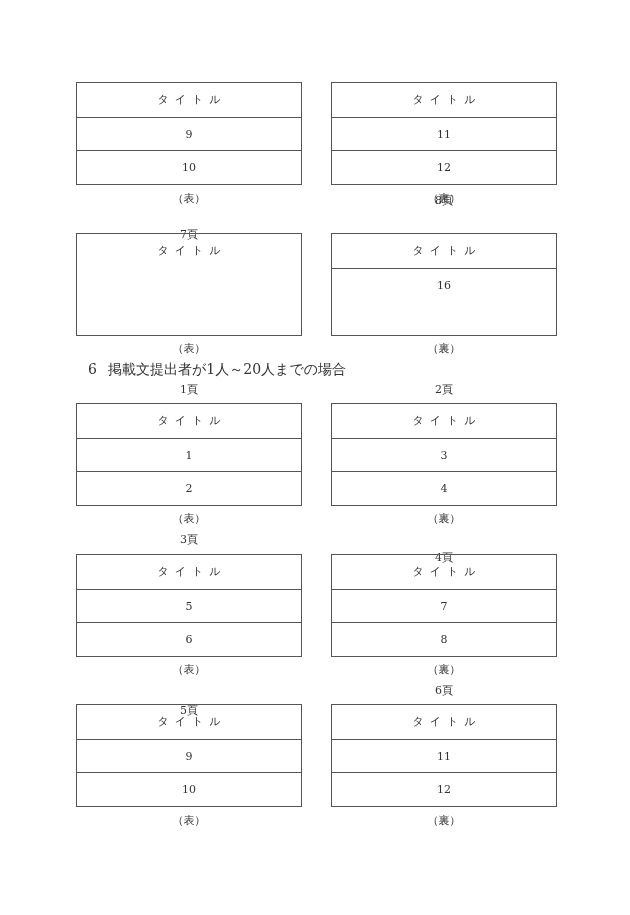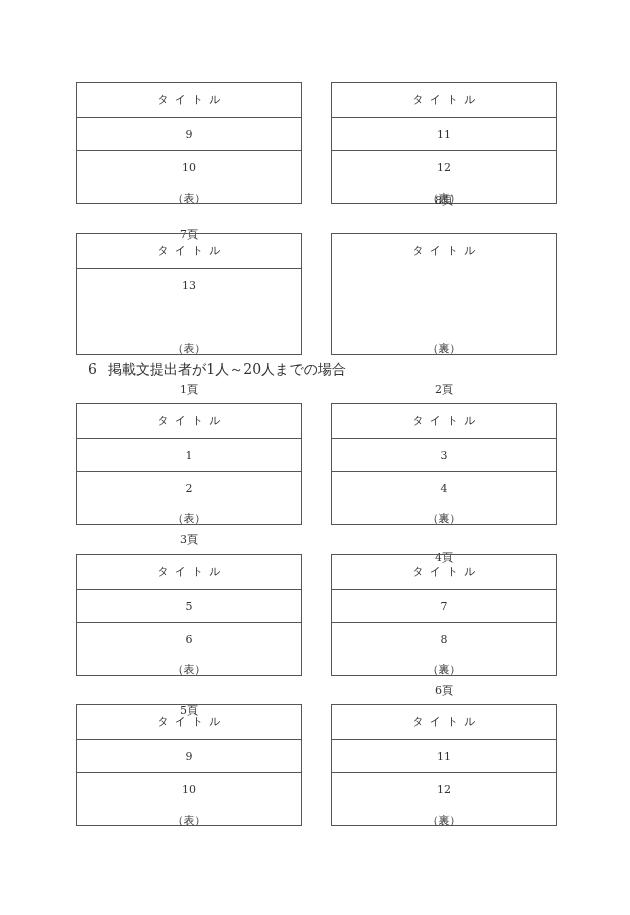--- a/index.html
+++ b/index.html
@@ -1,18 +1,18 @@
 <!DOCTYPE html>
 <html><head>
 <meta charset="utf-8">
 <style>
   html, body { margin: 0; padding: 0; }
   body { width: 630px; height: 915px; background: #ffffff; position: relative; overflow: hidden;
          font-family: "DejaVu Serif", "Liberation Serif", serif; color: #333; }
-  .tbl { position: absolute; width: 226px; height: 122px; border: 1px solid #555; box-sizing: border-box; text-align: right; }
+  .tbl { position: absolute; width: 226px; height: 103px; border: 1px solid #555; box-sizing: border-box; text-align: right; }
   .tbl .row { height: 33.7px; box-sizing: border-box; display: flex; align-items: center; justify-content: center;
               font-size: 11px; color: #333; }
   .tbl .row + .row { border-top: 1px solid #555; }
   .tbl .row.title { letter-spacing: 6px; font-size: 11px; padding-left: 6px; }
   .lbl { position: absolute; width: 226px; text-align: center; font-size: 11px; color: #333; line-height: 14px; }
   .heading { position: absolute; left: 88px; top: 362px; font-size: 14px; color: #333; line-height: 14px; white-space: nowrap; }
   .heading .num { display: inline-block; width: 20px; }
   .L { left: 76px; } .R { left: 331px; }
 </style>
 </head>
@@ -28,27 +28,27 @@
 <div class="tbl R" style="top:82px">
   <div class="row title">タイトル</div>
   <div class="row">11</div>
   <div class="row">12</div>
 </div>
 <div class="lbl R" style="top:192px">（裏）</div>
 
 <div class="lbl L" style="top:228px">7頁</div>
 <div class="tbl L" style="top:233px">
   <div class="row title">タイトル</div>
-  <div class="row">13</div>
 </div>
 <div class="lbl L" style="top:342px">（表）</div>
 
 <div class="lbl R" style="top:194px">8頁</div>
 <div class="tbl R" style="top:233px">
   <div class="row title">タイトル</div>
+  <div class="row">16</div>
 </div>
 <div class="lbl R" style="top:342px">（裏）</div>
 
 <div class="heading">
   <span class="num">6</span><span>掲載文提出者が1人～20人までの場合</span>
 </div>
 
 <div class="lbl L" style="top:383px">1頁</div>
 <div class="tbl L" style="top:403px">
   <div class="row title">タイトル</div>

